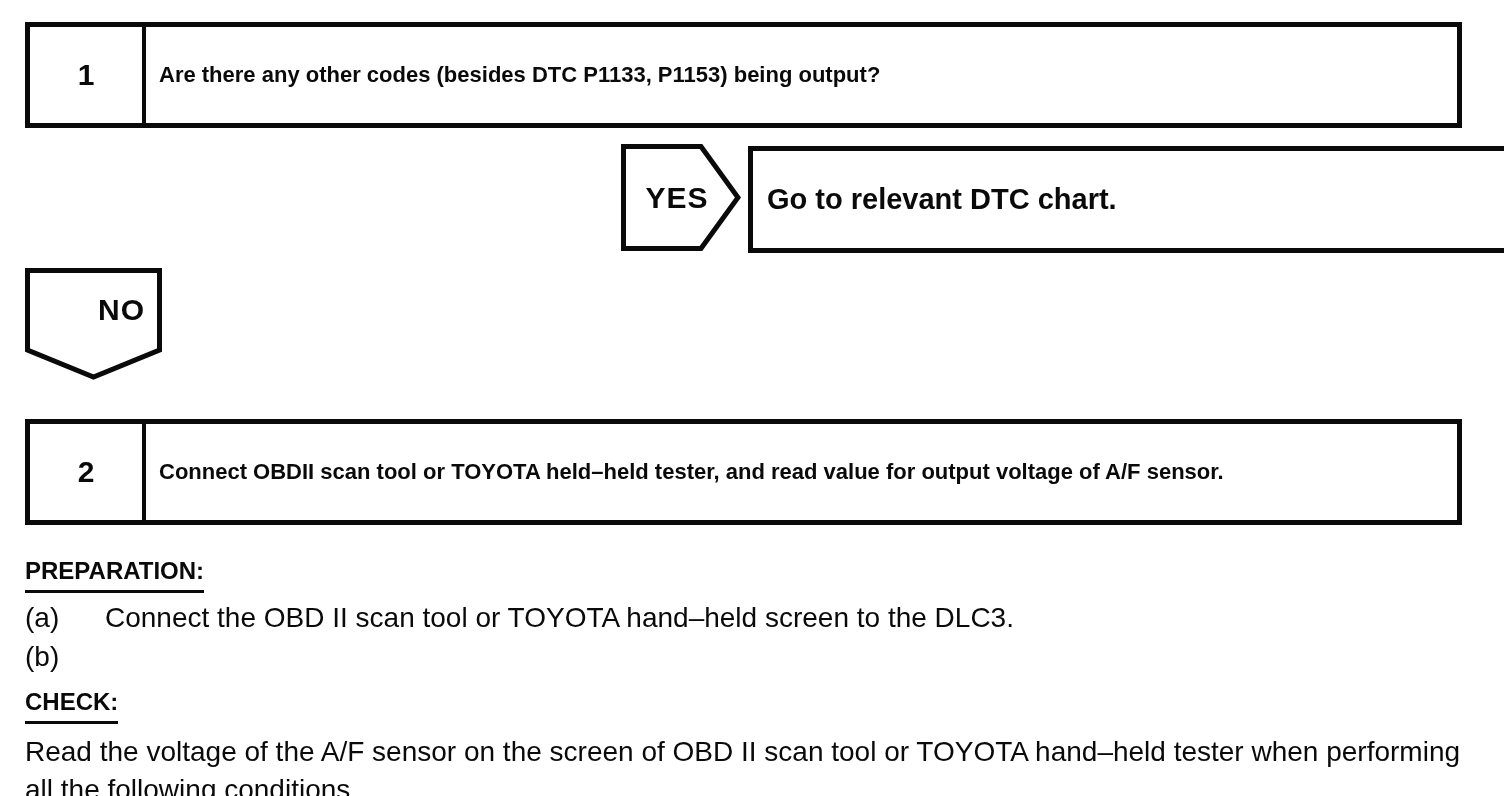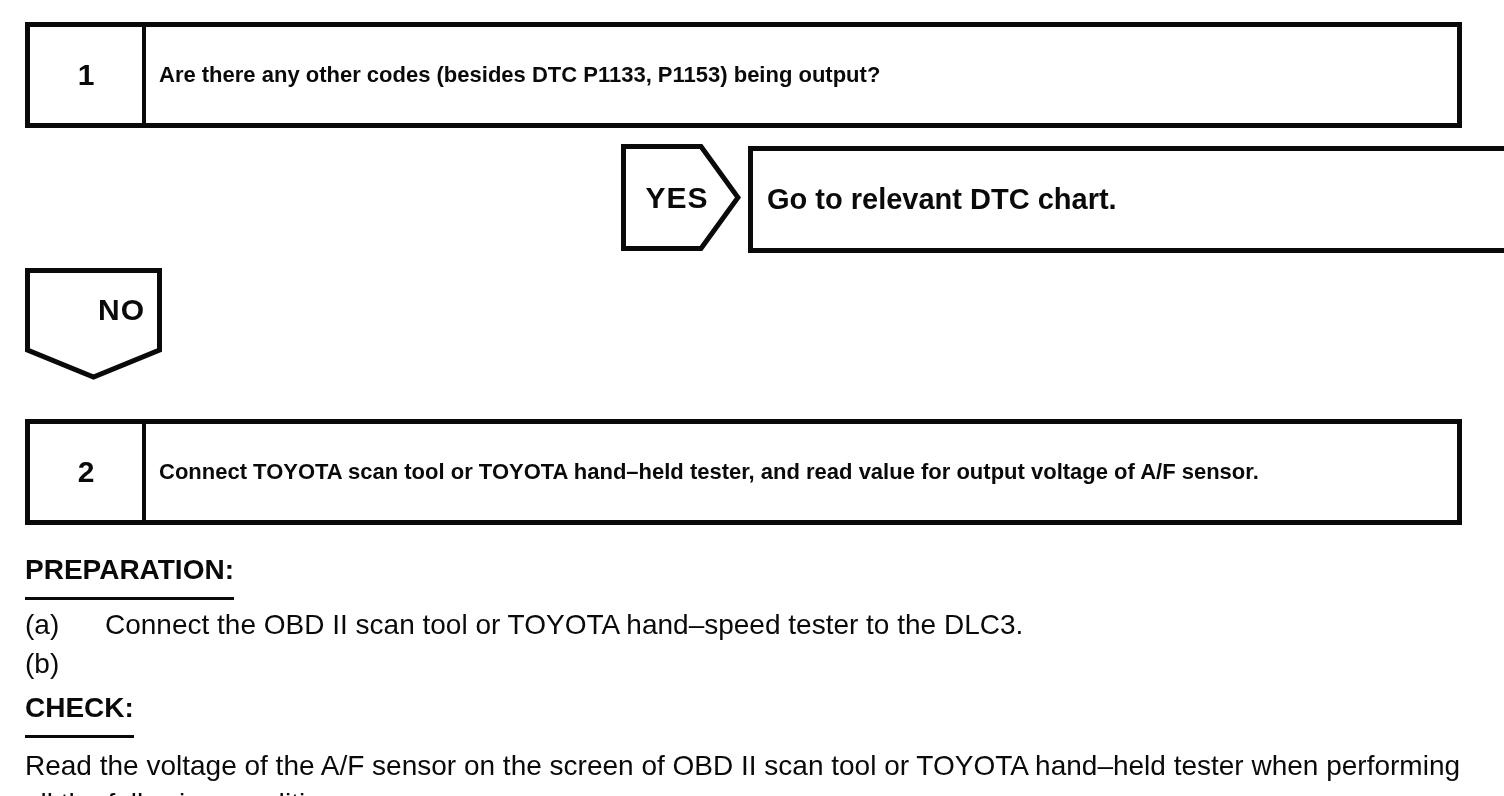--- a/index.html
+++ b/index.html
@@ -95,24 +95,24 @@
     position: absolute;
     left: 25px;
     top: 551px;
     width: 1456px;
     font-size: 28px;
     line-height: 38px;
   }
   .heading {
     display: inline-block;
     font-weight: bold;
-    font-size: 28px;
+    font-size: 24px;
     line-height: 31px;
     border-bottom: 3px solid #0a0a0a;
-    padding-bottom: 12px;
+    padding-bottom: 4px;
     margin-bottom: 5px;
   }
   .check-heading-row { margin-top: 6px; }
   .prep-item {
     display: flex;
     line-height: 39px;
   }
   .prep-item .marker {
     flex: 0 0 80px;
   }
@@ -144,32 +144,32 @@
 
   <div class="connector no-connector">
     <svg width="137" height="112" viewBox="0 0 137 112">
       <polygon points="2.5,2.5 134.5,2.5 134.5,82 68.5,109 2.5,82" fill="#ffffff" stroke="#0a0a0a" stroke-width="5" stroke-linejoin="miter"></polygon>
     </svg>
     <span class="shape-label">NO</span>
   </div>
 
   <div class="step-box" style="top:419px;">
     <div class="step-num">2</div>
-    <div class="step-text">Connect TOYOTA scan tool or TOYOTA hand–held tester, and read value for output voltage of A/F sensor.</div>
+    <div class="step-text">Connect OBDII scan tool or TOYOTA held–held tester, and read value for output voltage of A/F sensor.</div>
   </div>
 
   <div class="details">
 
     <div>
       <span class="heading">PREPARATION:</span>
     </div>
 
     <div class="prep-item">
       <span class="marker">(a)</span>
-      <span class="item-text">Connect the OBD II scan tool or TOYOTA hand–speed tester to the DLC3.</span>
+      <span class="item-text">Connect the OBD II scan tool or TOYOTA hand–held screen to the DLC3.</span>
     </div>
 
     <div class="prep-item">
       <span class="marker">(b)</span>
     </div>
 
     <div class="check-heading-row">
       <span class="heading">CHECK:</span>
     </div>
 

